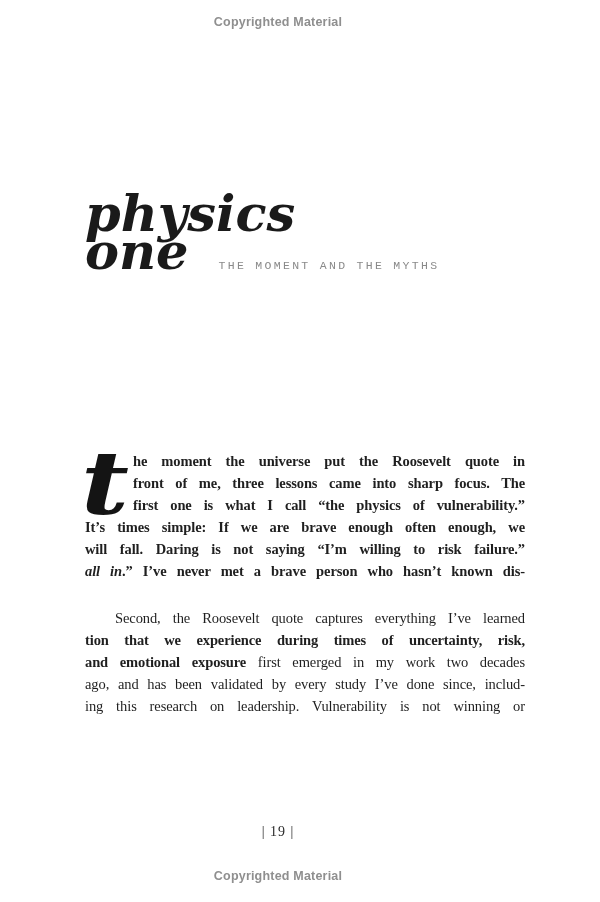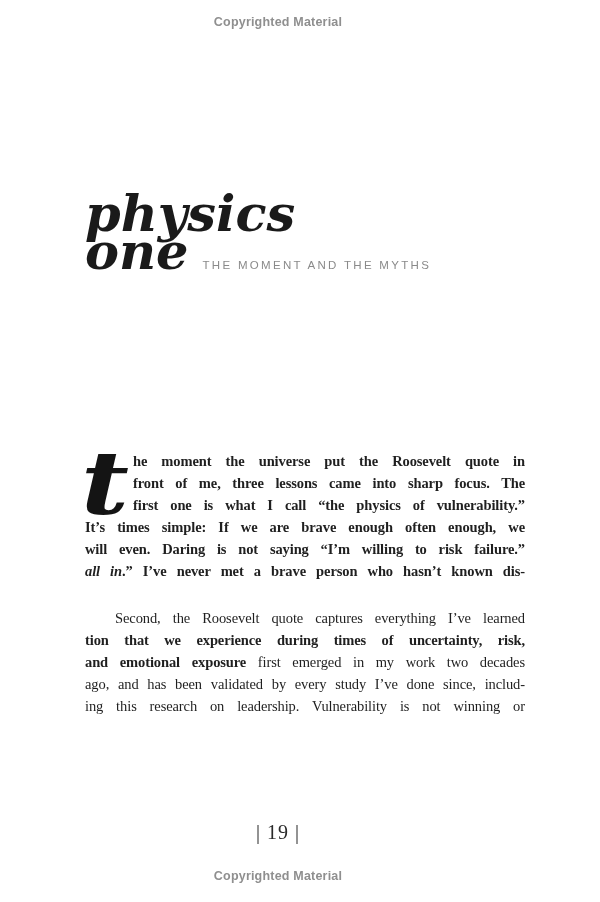--- a/index.html
+++ b/index.html
@@ -33,27 +33,27 @@
     font-style: italic;
     font-weight: 700;
     font-size: 51px;
     line-height: 38px;
     color: #1a1a1a;
     white-space: nowrap;
   }
   .heading .hw { display: inline; }
   .heading .hl1 { display: block; }
   .subtitle {
-    font-family: Liberation Sans, sans-serif;
+    font-family: Liberation Mono, monospace;
     font-style: normal;
     font-weight: 400;
     font-size: 11.5px;
     letter-spacing: 2.3px;
     color: #8a8a8a;
-    margin-left: 14px;
+    margin-left: 30px;
   }
 
   .bodytext {
     position: absolute;
     left: 85px;
     top: 450px;
     width: 440px;
     font-size: 14.5px;
     line-height: 22.1px;
     letter-spacing: -0.1px;
@@ -80,21 +80,21 @@
   .ln.ind { padding-left: 30px; }
   .s-r { font-weight: 400; font-style: normal; }
   .s-b { font-weight: 700; font-style: normal; }
   .s-bi { font-weight: 700; font-style: italic; }
 
   .pagenum {
     position: absolute;
     left: 0; width: 100%;
     top: 822px;
     text-align: center;
-    font-size: 20px;
+    font-size: 14px;
     line-height: 20px;
     color: #2a2a2a;
     letter-spacing: 1px;
   }
 </style>
 </head>
 <body>
 
 <div class="sheet">
 
@@ -106,21 +106,21 @@
   </div>
 
   <div class="bodytext">
     <span class="dropcap">t</span>
     <div id="paragraphs">
         <div class="para">
           <div class="ln j wrap"><span class="s-b">he moment the universe put the Roosevelt quote in</span></div>
           <div class="ln j wrap"><span class="s-b">front of me, three lessons came into sharp focus. The</span></div>
           <div class="ln j wrap"><span class="s-b">first one is what I call “the physics of vulnerability.”</span></div>
           <div class="ln j"><span class="s-b">It’s times simple: If we are brave enough often enough, we</span></div>
-          <div class="ln j"><span class="s-b">will even. Daring is not saying “I’m willing to risk failure.”</span></div>
+          <div class="ln j"><span class="s-b">will fall. Daring is not saying “I’m willing to risk failure.”</span></div>
           <div class="ln j"><span class="s-bi">all in</span><span class="s-b">.” I’ve never met a brave person who hasn’t known dis-</span></div>
         </div>
         <div class="para">
           <div class="ln j ind"><span class="s-r">Second, the Roosevelt quote captures everything I’ve learned</span></div>
           <div class="ln j"><span class="s-b">tion that we experience during times of uncertainty, risk,</span></div>
           <div class="ln j"><span class="s-b">and emotional exposure</span><span class="s-r"> first emerged in my work two decades</span></div>
           <div class="ln j"><span class="s-r">ago, and has been validated by every study I’ve done since, includ-</span></div>
           <div class="ln j"><span class="s-r">ing this research on leadership. Vulnerability is not winning or</span></div>
         </div>
       </div>

